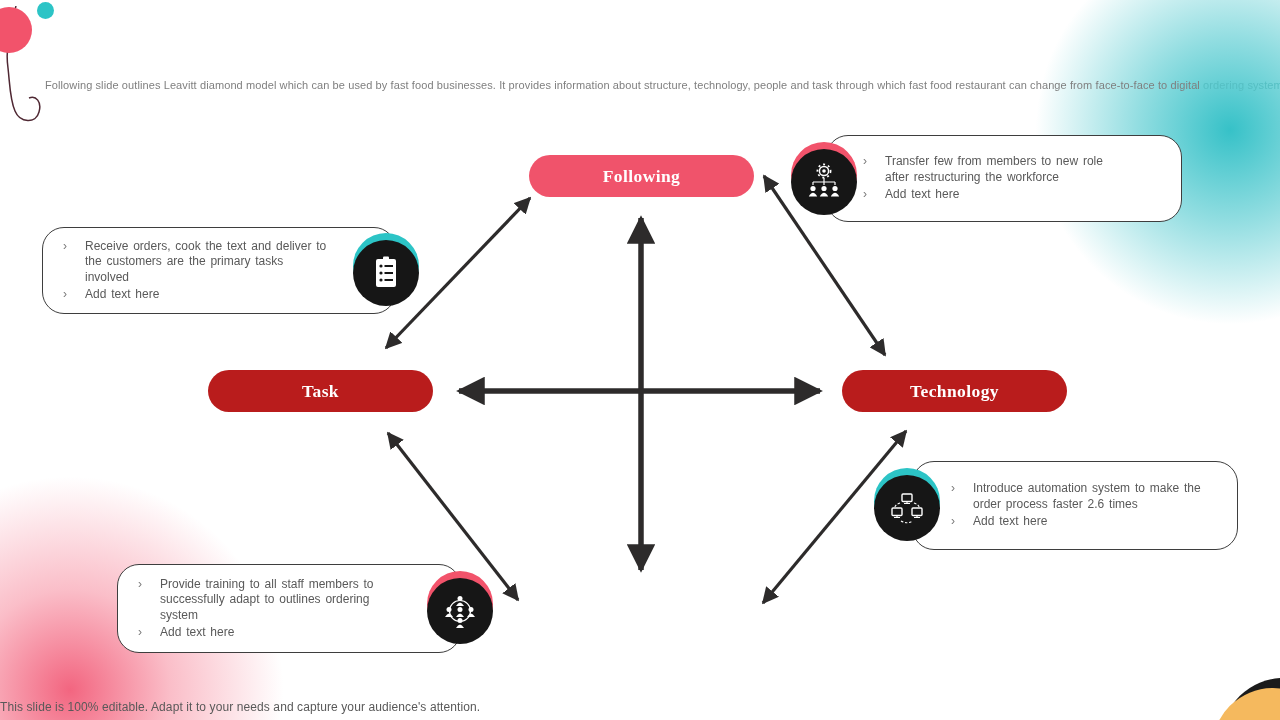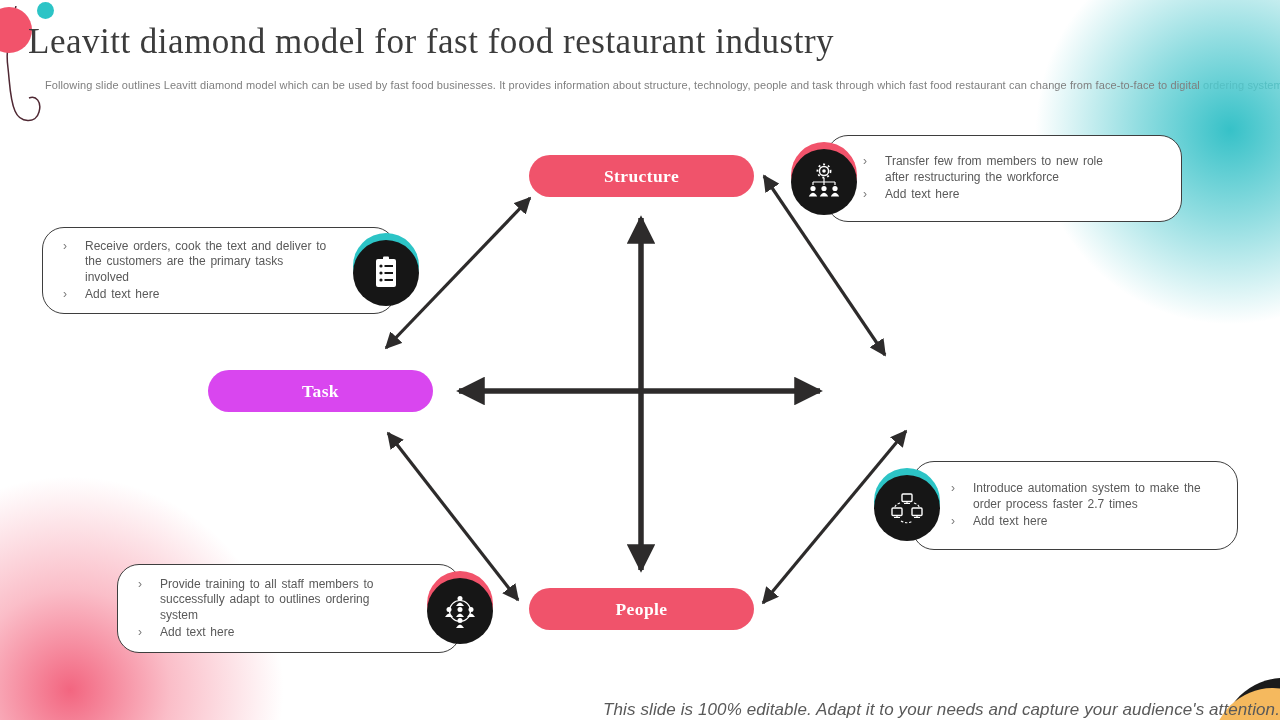--- a/index.html
+++ b/index.html
@@ -28,21 +28,21 @@
   
   .arrows{position:absolute;left:0;top:0;}
   .arrows .thick{stroke:#2D2B2B;stroke-width:5.5;marker-start:url(#ah);marker-end:url(#ah);}
   .arrows .thin{stroke:#2D2B2B;stroke-width:3.2;marker-start:url(#ah);marker-end:url(#ah);}
 
   
   .pill{position:absolute;width:225px;height:42px;border-radius:21px;display:flex;align-items:center;
         justify-content:center;color:#fff;font-family:"Liberation Serif",serif;font-weight:700;
         font-size:17.5px;letter-spacing:.4px;}
   .pill.pink{background:#F0536B;}
-  .pill.teal{background:#d946ef;}
+  .pill.teal{background:#b91c1c;}
   #pill-structure{left:529px;top:155px;}
   #pill-task{left:208px;top:370px;}
   #pill-technology{left:842px;top:370px;}
   #pill-people{left:529px;top:588px;}
 
   
   .callout{position:absolute;background:#fff;border:1.3px solid #3E3E3E;border-radius:22px;
            box-sizing:border-box;display:flex;flex-direction:column;justify-content:center;}
   .callout .row{display:flex;font-size:12px;color:#595959;line-height:15.5px;word-spacing:1.5px;}
   .callout .row + .row{margin-top:2px;}
@@ -58,64 +58,63 @@
   .badge.pink .ring{background:#F2536B;}
   .badge.teal .ring{background:#2CC4C6;}
   .badge .disc{position:absolute;left:0;top:0;width:66px;height:66px;border-radius:50%;
                background:#161616;display:flex;align-items:center;justify-content:center;}
   #badge-structure{left:791px;top:149px;}
   #badge-task{left:353px;top:240px;}
   #badge-technology{left:874px;top:475px;}
   #badge-people{left:427px;top:578px;}
 
   
-  .footer{position:absolute;left:0;top:700px;width:100%;text-align:right;font-size:17px;
-          color:#595959;letter-spacing:.1px;font-style:italic;}
+  .footer{position:absolute;left:0;top:700px;width:100%;text-align:left;font-size:12px;
+          color:#595959;letter-spacing:.1px;}
 </style>
 </head>
 <body>
 
 <div class="slide">
 
   <div class="blob teal-blob"></div>
   <div class="blob pink-blob"></div>
   <div class="blob black-corner"></div>
   <div class="blob yellow-corner"></div>
   <svg class="tl-outline" width="60" height="130">
     <path d="M16 0 C10 20 5 42 8 62 C10 80 10 94 15 105 C20 117 36 118 39 106 C42 96 36 89 29 92" fill="none" stroke="#4F2833" stroke-width="1.5"></path>
   </svg>
   <div class="blob tl-pink"></div>
   <div class="blob tl-teal"></div>
 
-  <h1 class="title">Leavitt diamond model for fast food restaurant industry</h1>
   <p class="subtitle"><span>Following slide outlines Leavitt diamond model which can be used by fast food businesses. It provides information about structure, technology, people and task through which fast food restaurant can change from face-to-face to digital</span>
     <span class="tail">ordering system.</span></p>
 
   <svg class="arrows" width="1280" height="720" viewBox="0 0 1280 720">
     <defs>
       <marker id="ah" viewBox="0 0 10 10" refX="9" refY="5" markerWidth="5.2" markerHeight="5.2" orient="auto-start-reverse" markerUnits="strokeWidth">
         <path d="M0 0 L10 5 L0 10 z" fill="#2D2B2B"></path>
       </marker>
     </defs>
     <line class="thick" x1="641" y1="218" x2="641" y2="570"></line>
     <line class="thick" x1="459" y1="391" x2="820" y2="391"></line>
     <line class="thin" x1="530" y1="198" x2="386" y2="348"></line>
     <line class="thin" x1="764" y1="176" x2="885" y2="355"></line>
     <line class="thin" x1="388" y1="433" x2="518" y2="600"></line>
     <line class="thin" x1="763" y1="603" x2="906" y2="431"></line>
   </svg>
 
   <div class="pill pink" id="pill-structure">
-    <span>Structure</span>
+    <span>Following</span>
   </div>
   <div class="pill teal" id="pill-task">
     <span>Task</span>
   </div>
-  <div class="pill pink" id="pill-people">
-    <span>People</span>
+  <div class="pill teal" id="pill-technology">
+    <span>Technology</span>
   </div>
 
   <div class="callout" id="callout-structure">
     <div class="row">
       <span class="bm">›</span>
       <span>Transfer few from members to new role after restructuring the workforce</span>
     </div>
     <div class="row">
       <span class="bm">›</span>
       <span>Add text here</span>
@@ -129,21 +128,21 @@
     </div>
     <div class="row">
       <span class="bm">›</span>
       <span>Add text here</span>
     </div>
   </div>
 
   <div class="callout" id="callout-technology">
     <div class="row">
       <span class="bm">›</span>
-      <span>Introduce automation system to make the order process faster 2.7 times</span>
+      <span>Introduce automation system to make the order process faster 2.6 times</span>
     </div>
     <div class="row">
       <span class="bm">›</span>
       <span>Add text here</span>
     </div>
   </div>
 
   <div class="callout" id="callout-people">
     <div class="row">
       <span class="bm">›</span>

